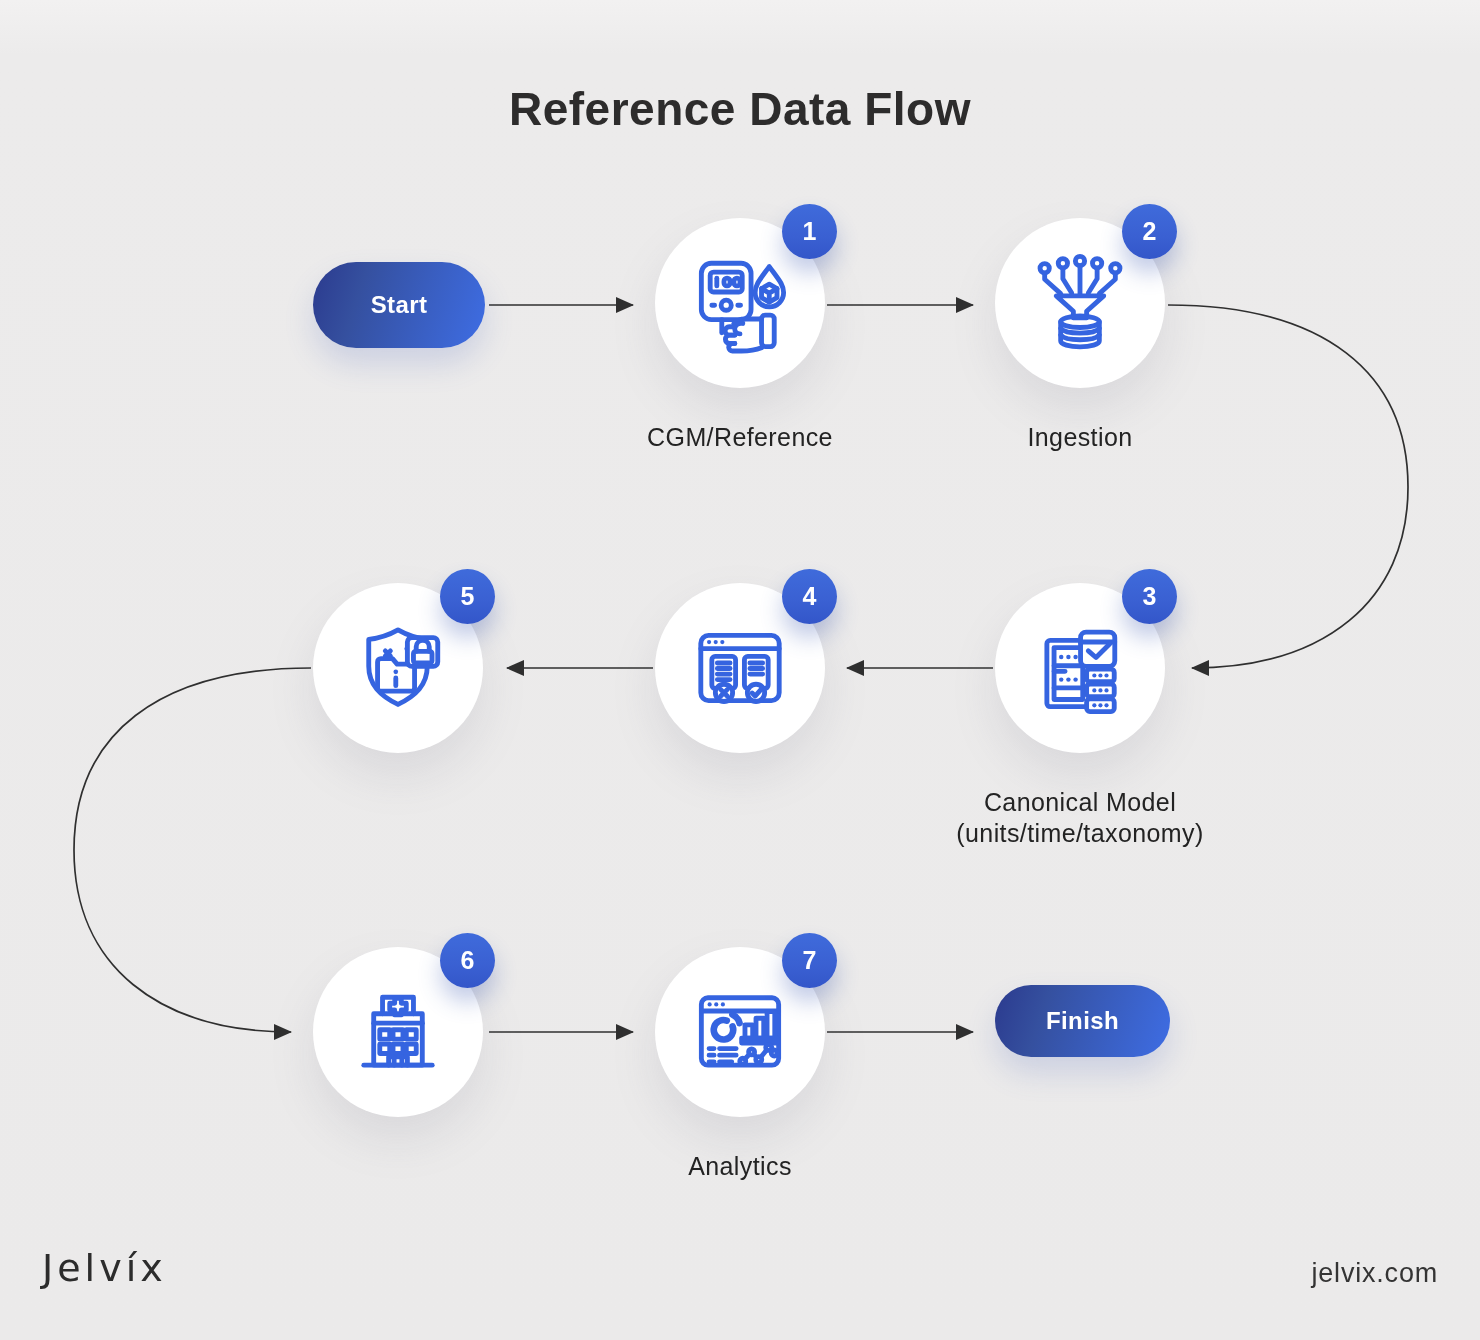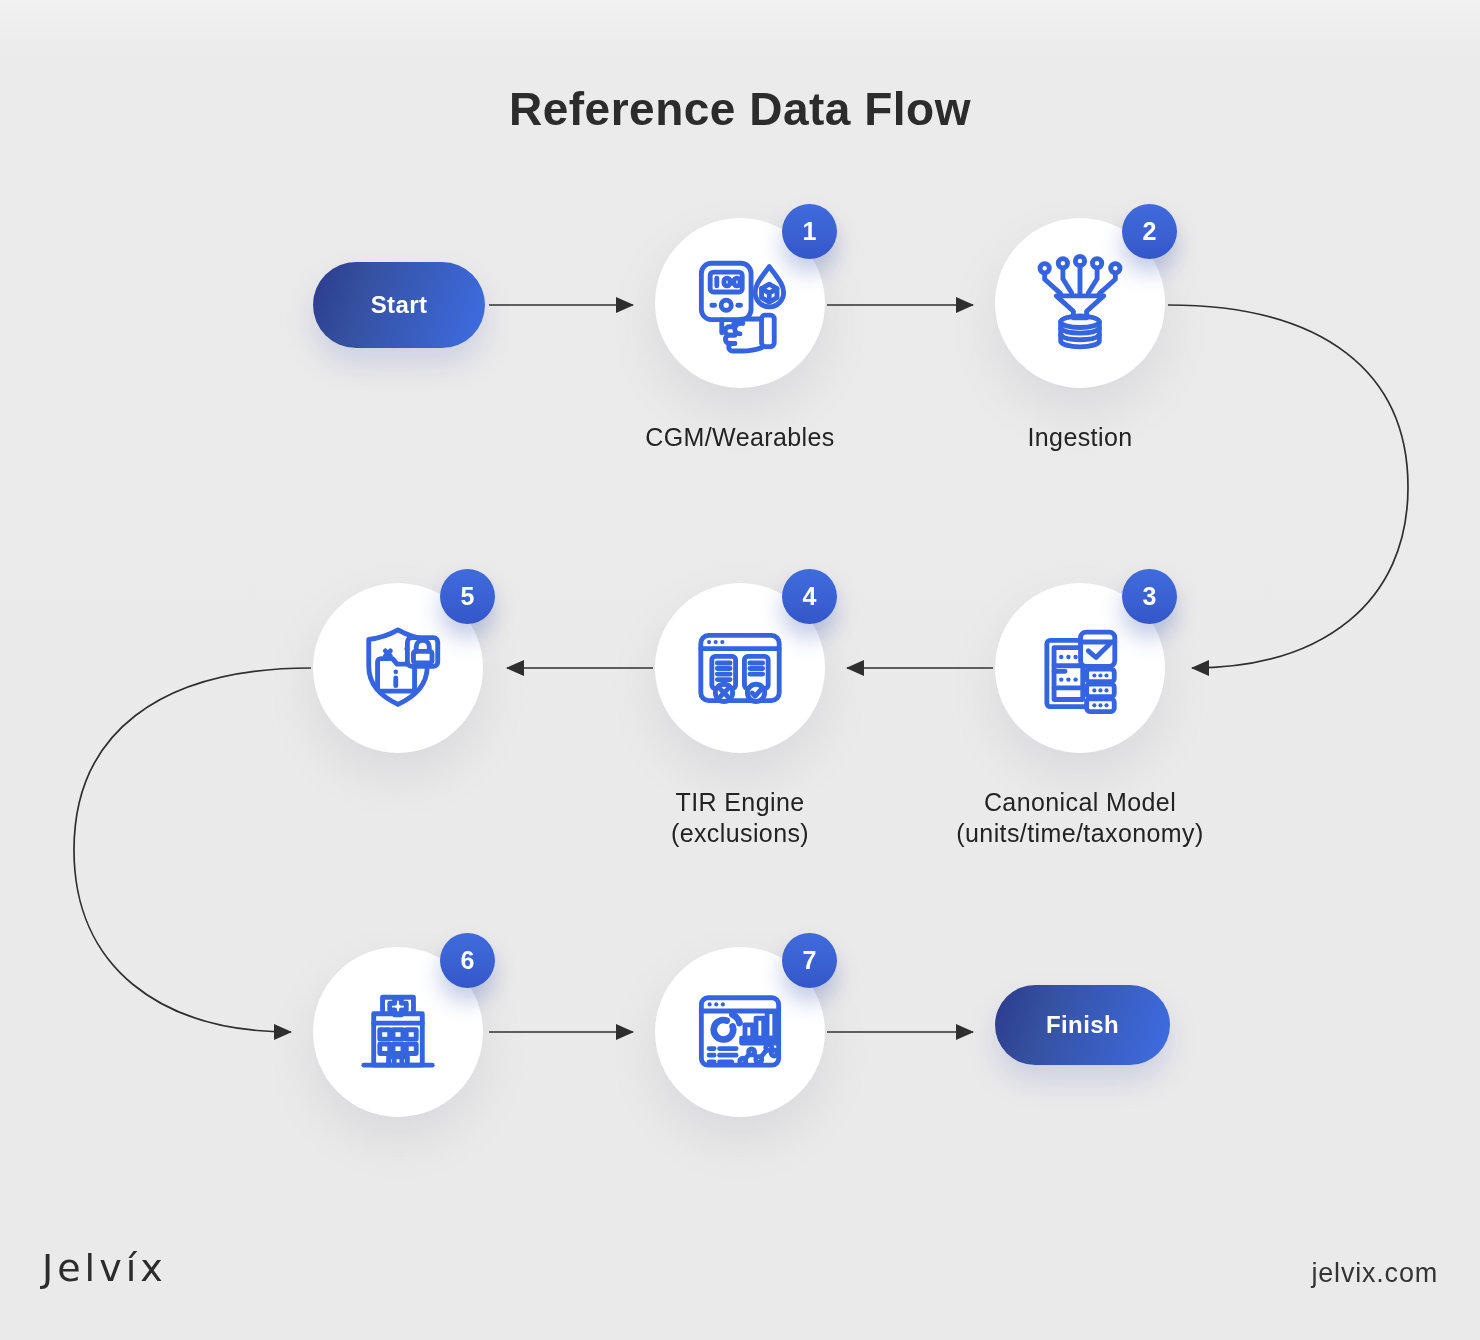--- a/index.html
+++ b/index.html
@@ -13,21 +13,21 @@
     font-size:46px;font-weight:700;letter-spacing:.5px;color:#2d2c2c;
   }
   .connectors{position:absolute;left:0;top:0;}
   .pill{
     position:absolute;border-radius:60px;display:flex;align-items:center;justify-content:center;
     color:#fff;font-weight:700;font-size:24px;letter-spacing:.4px;
     background:linear-gradient(108deg,#2b3a8e 0%,#35509f 28%,#3e6de4 100%);
     box-shadow:0 16px 30px rgba(80,105,190,.20);
   }
   .pill-start{left:313px;top:262px;width:172px;height:86px;}
-  .pill-finish{left:995px;top:985px;width:175px;height:80px;}
+  .pill-finish{left:995px;top:985px;width:175px;height:72px;}
   .step{position:absolute;width:170px;}
   .circle{
     position:relative;width:170px;height:170px;border-radius:50%;background:#ffffff;
     box-shadow:0 22px 45px rgba(125,125,140,.16);
     display:flex;align-items:center;justify-content:center;
   }
   .icon{color:#3564e0;line-height:0;}
   .icon svg{width:106px;height:106px;display:block;}
   .badge{
     position:absolute;left:127px;top:-14px;width:55px;height:55px;border-radius:50%;
@@ -101,21 +101,21 @@
           <path d="M50.5 66.5c-3.8-.8-7.3 1.4-7.3 4.8 0 2.8 2 4.7 4.8 4.7"></path>
           <path d="M43.5 69.5h-5.2a3.8 3.8 0 0 0 0 7.6h5"></path>
           <path d="M43.3 77.1h-4.6a3.8 3.8 0 0 0-.2 7.6h4.8"></path>
           <path d="M43.3 84.7h-2.4a3.4 3.4 0 0 0 .6 6.8h7.8c6.6 0 13-.9 18.2-3"></path>
           <rect x="67.5" y="59" width="11.5" height="28.5" rx="3.5"></rect>
         </g>
           </svg>
       </span>
       <span class="badge">1</span>
     </div>
-    <div class="label">CGM/Wearables</div>
+    <div class="label">CGM/Reference</div>
   </div>
 
   <div class="step s2">
     <div class="circle">
       <span class="icon">
         <svg viewBox="0 0 96 96">
             <g fill="none" stroke="currentColor" stroke-width="4.4" stroke-linecap="round" stroke-linejoin="round">
           <circle cx="16" cy="16.5" r="4.2"></circle>
               <circle cx="32.5" cy="12" r="4.2"></circle>
               <circle cx="48" cy="10" r="4.2"></circle>
@@ -201,22 +201,20 @@
           <path d="M57 43.5h11.5M57 48.5h11.5M57 53.5h11.5"></path>
           <circle cx="33.5" cy="70.5" r="7.8" fill="#fff"></circle>
           <path d="M30.6 67.6l5.8 5.8M36.4 67.6l-5.8 5.8"></path>
           <circle cx="62.5" cy="70.5" r="7.8" fill="#fff"></circle>
           <path d="M59 70.7l2.7 2.7 5.4-6"></path>
         </g>
           </svg>
       </span>
       <span class="badge">4</span>
     </div>
-    <div class="label">TIR Engine
-(exclusions)</div>
   </div>
 
   <div class="step s5">
     <div class="circle">
       <span class="icon">
         <svg viewBox="0 0 96 96">
             <g fill="none" stroke="currentColor" stroke-width="4.4" stroke-linecap="round" stroke-linejoin="round">
           <path d="M48 13.5c8.2 4.7 16.6 7.5 26.5 8.6v24.4c0 16.6-10.3 26.6-26.5 34.5-16.2-7.9-26.5-17.9-26.5-34.5V22.1c9.9-1.1 18.3-3.9 26.5-8.6z"></path>
           <path d="M36.5 32.5l4.6 4.6M41.1 32.5l-4.6 4.6"></path>
           <circle cx="55.5" cy="30.5" r="1.7" fill="currentColor" stroke="none"></circle>
@@ -283,20 +281,21 @@
                 <circle cx="58.5" cy="66" r="2.7"></circle>
             <circle cx="65" cy="73" r="2.7"></circle>
                 <circle cx="74" cy="62" r="2.7"></circle>
                 <circle cx="79" cy="67" r="2.7"></circle>
           </g>
         </g>
           </svg>
       </span>
       <span class="badge">7</span>
     </div>
+    <div class="label">Analytics</div>
   </div>
 
   <div class="pill pill-finish">
     <span>Finish</span>
   </div>
 
   <div class="logo">Jelvíx</div>
   <div class="website">jelvix.com</div>
 
 </div>

